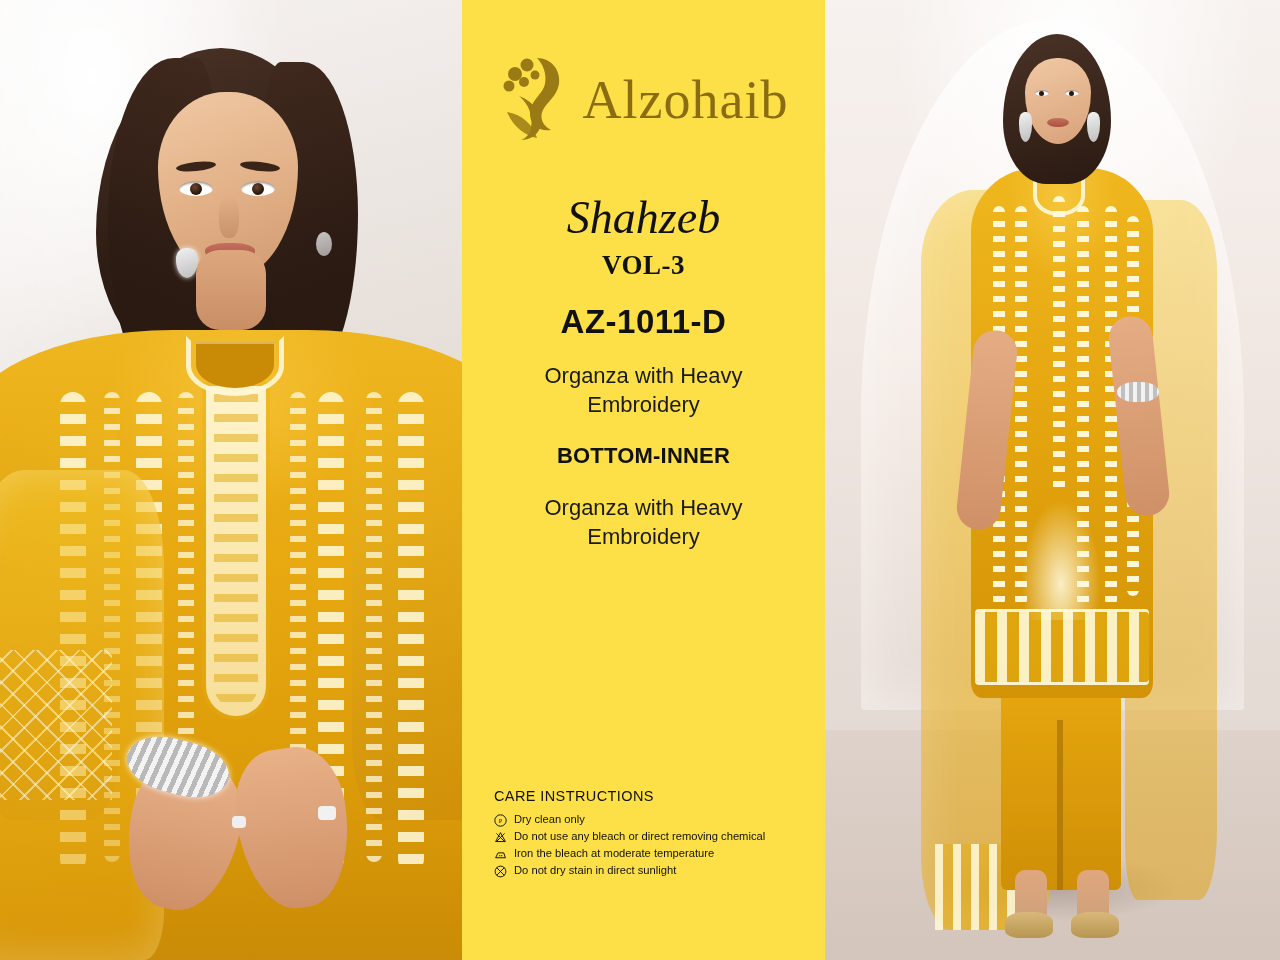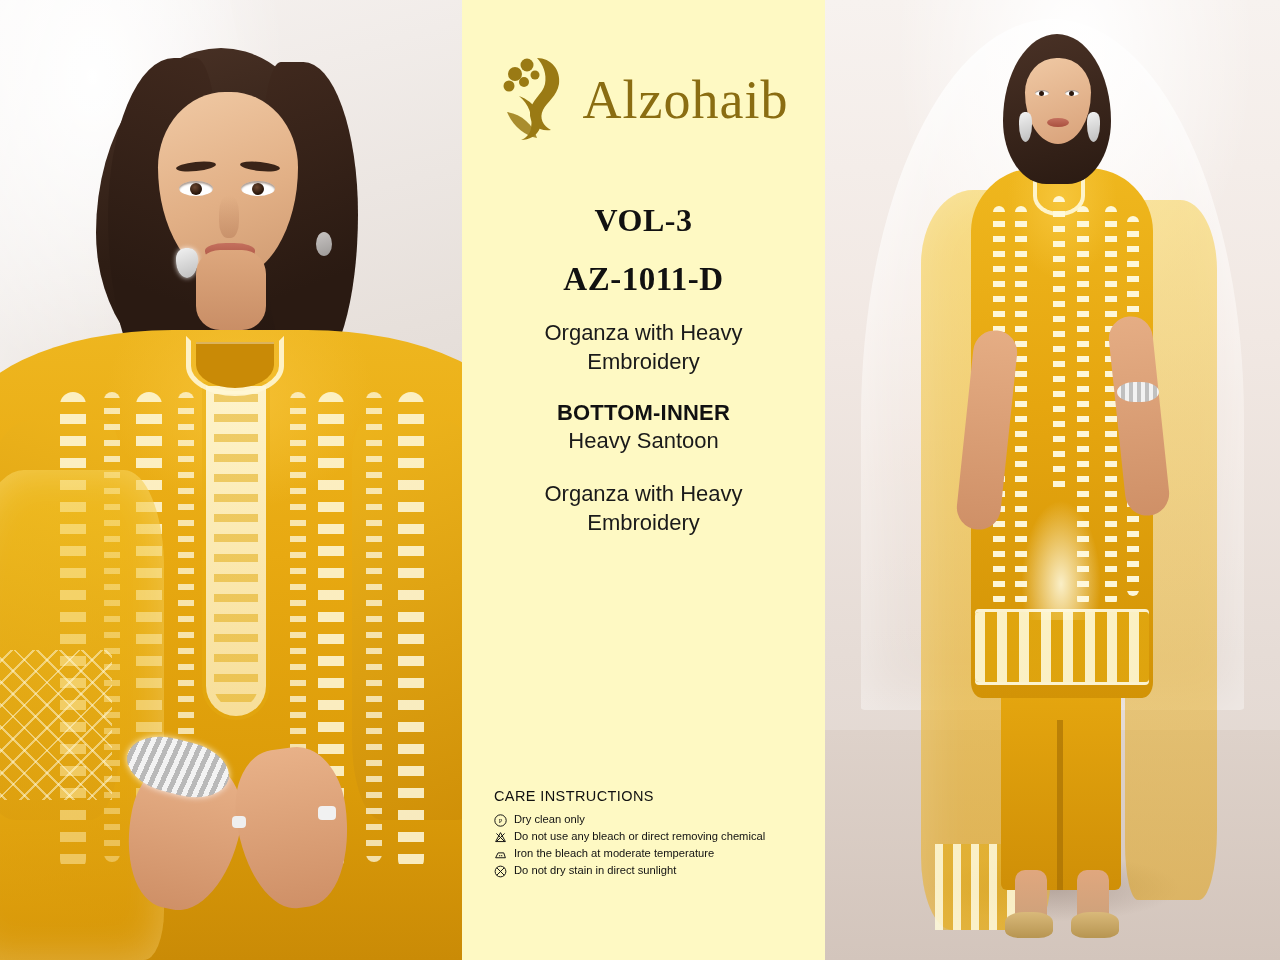--- a/index.html
+++ b/index.html
@@ -375,21 +375,21 @@
     width: 92px; height: 700px;
     background: linear-gradient(185deg, rgba(246,200,45,.45), rgba(226,160,10,.5));
     border-radius: 10% 40% 20% 14% / 4% 10% 10% 8%;
   }
 
   
   .info {
     position: absolute;
     left: 462px; top: 0;
     width: 363px; height: 960px;
-    background: #fef9c3;
+    background: #fde047;
     padding: 52px 26px 18px 26px;
     display: flex;
     flex-direction: column;
     align-items: center;
     text-align: center;
   }
   .brand {
     display: flex; align-items: center; justify-content: center;
     gap: 2px;
     width: 100%;
@@ -407,27 +407,27 @@
   .collection {
     font-family: "Liberation Serif", serif;
     font-style: italic;
     font-size: 46px;
     color: #111;
     line-height: 1.05;
   }
   .vol {
     font-family: "Liberation Serif", serif;
     font-weight: bold;
-    font-size: 32px;
+    font-size: 27px;
     color: #111;
     margin-top: 8px;
     letter-spacing: .5px;
   }
   .code {
-    font-family: Liberation Serif, serif;
+    font-family: Liberation Sans, sans-serif;
     font-weight: bold;
     font-size: 33px;
     color: #111;
     margin-top: 22px;
     letter-spacing: .5px;
     text-align: center;
   }
   .spec { margin-top: 20px; }
   .spec + .spec { margin-top: 24px; }
   .spec-label {
@@ -528,30 +528,30 @@
             <circle cx="36" cy="23" r="4.5"></circle>
             <path d="M38 6 C52 6 62 18 60 32 C58 44 48 50 44 58 C40 66 44 74 52 78 C40 80 30 72 31 60 C32 48 44 42 46 32 C48 22 44 12 38 6 Z"></path>
             <path d="M20 44 C30 52 34 64 32 76 C31 82 27 86 22 88 C30 88 38 84 41 76 C45 64 36 50 20 44 Z"></path>
             <path d="M8 60 C22 62 34 72 38 86 C26 84 14 74 8 60 Z" opacity=".85"></path>
           </g>
         </svg>
       </span>
       <span class="brand-name">Alzohaib</span>
     </div>
 
+    <div class="collection">Shahzeb</div>
     <div class="vol">VOL-3</div>
     <div class="code">AZ-1011-D</div>
 
     <div class="spec">
       <div class="spec-value">Organza with Heavy Embroidery</div>
     </div>
 
     <div class="spec">
       <div class="spec-label">BOTTOM-INNER</div>
-      <div class="spec-value">Heavy Santoon</div>
     </div>
 
     <div class="spec">
       <div class="spec-value">Organza with Heavy Embroidery</div>
     </div>
 
     <div class="care">
       <div class="care-title">CARE INSTRUCTIONS</div>
 
       <div class="care-item">

